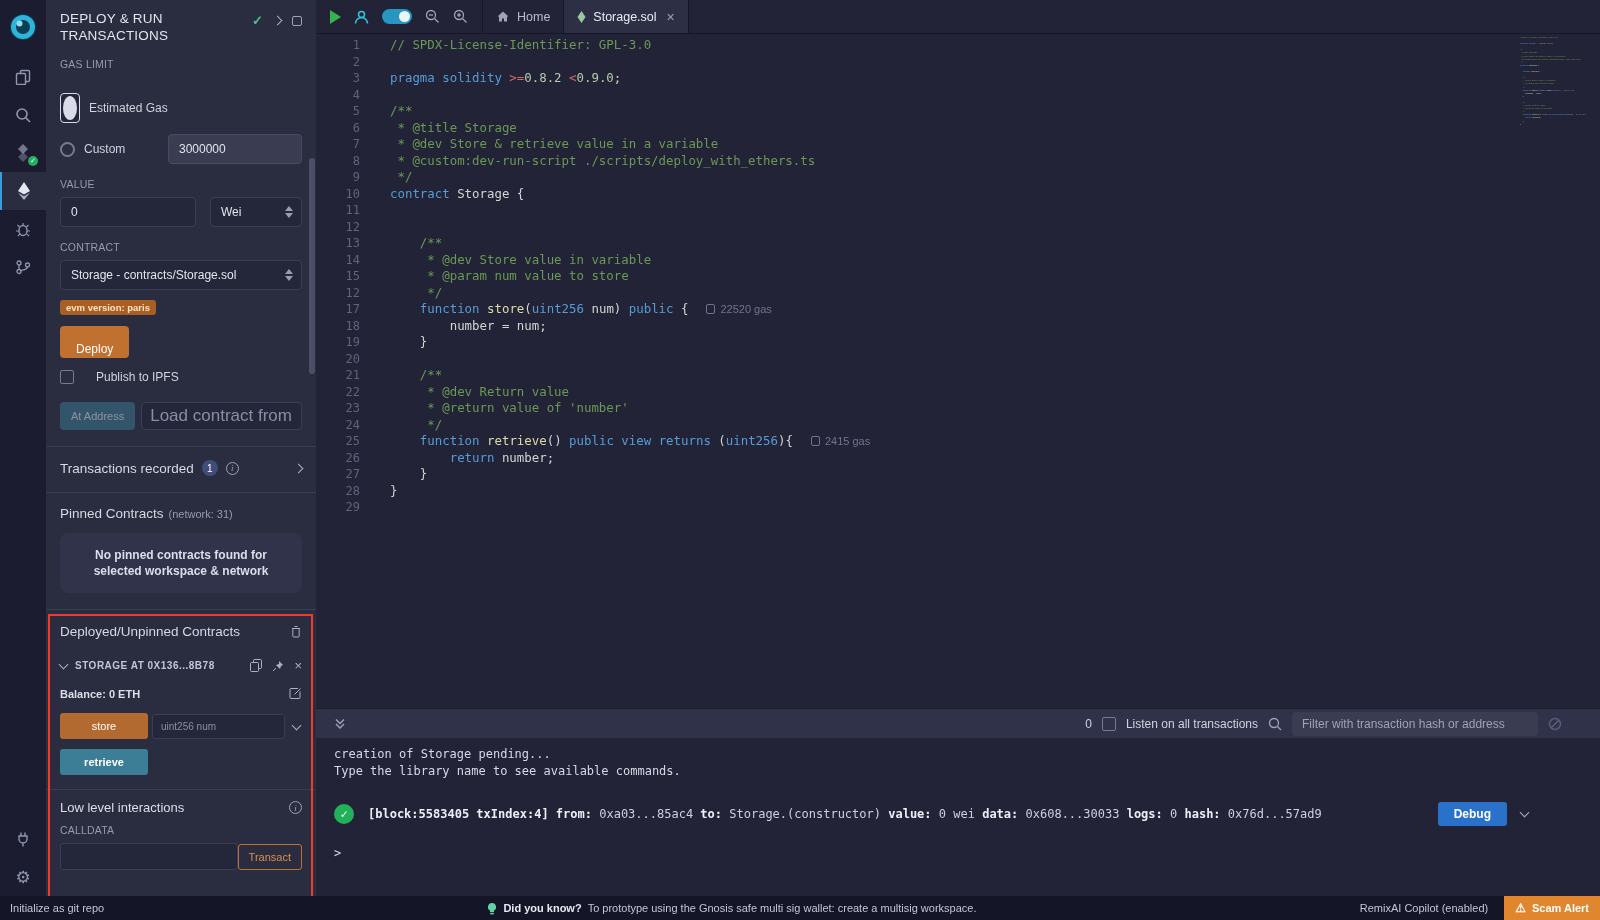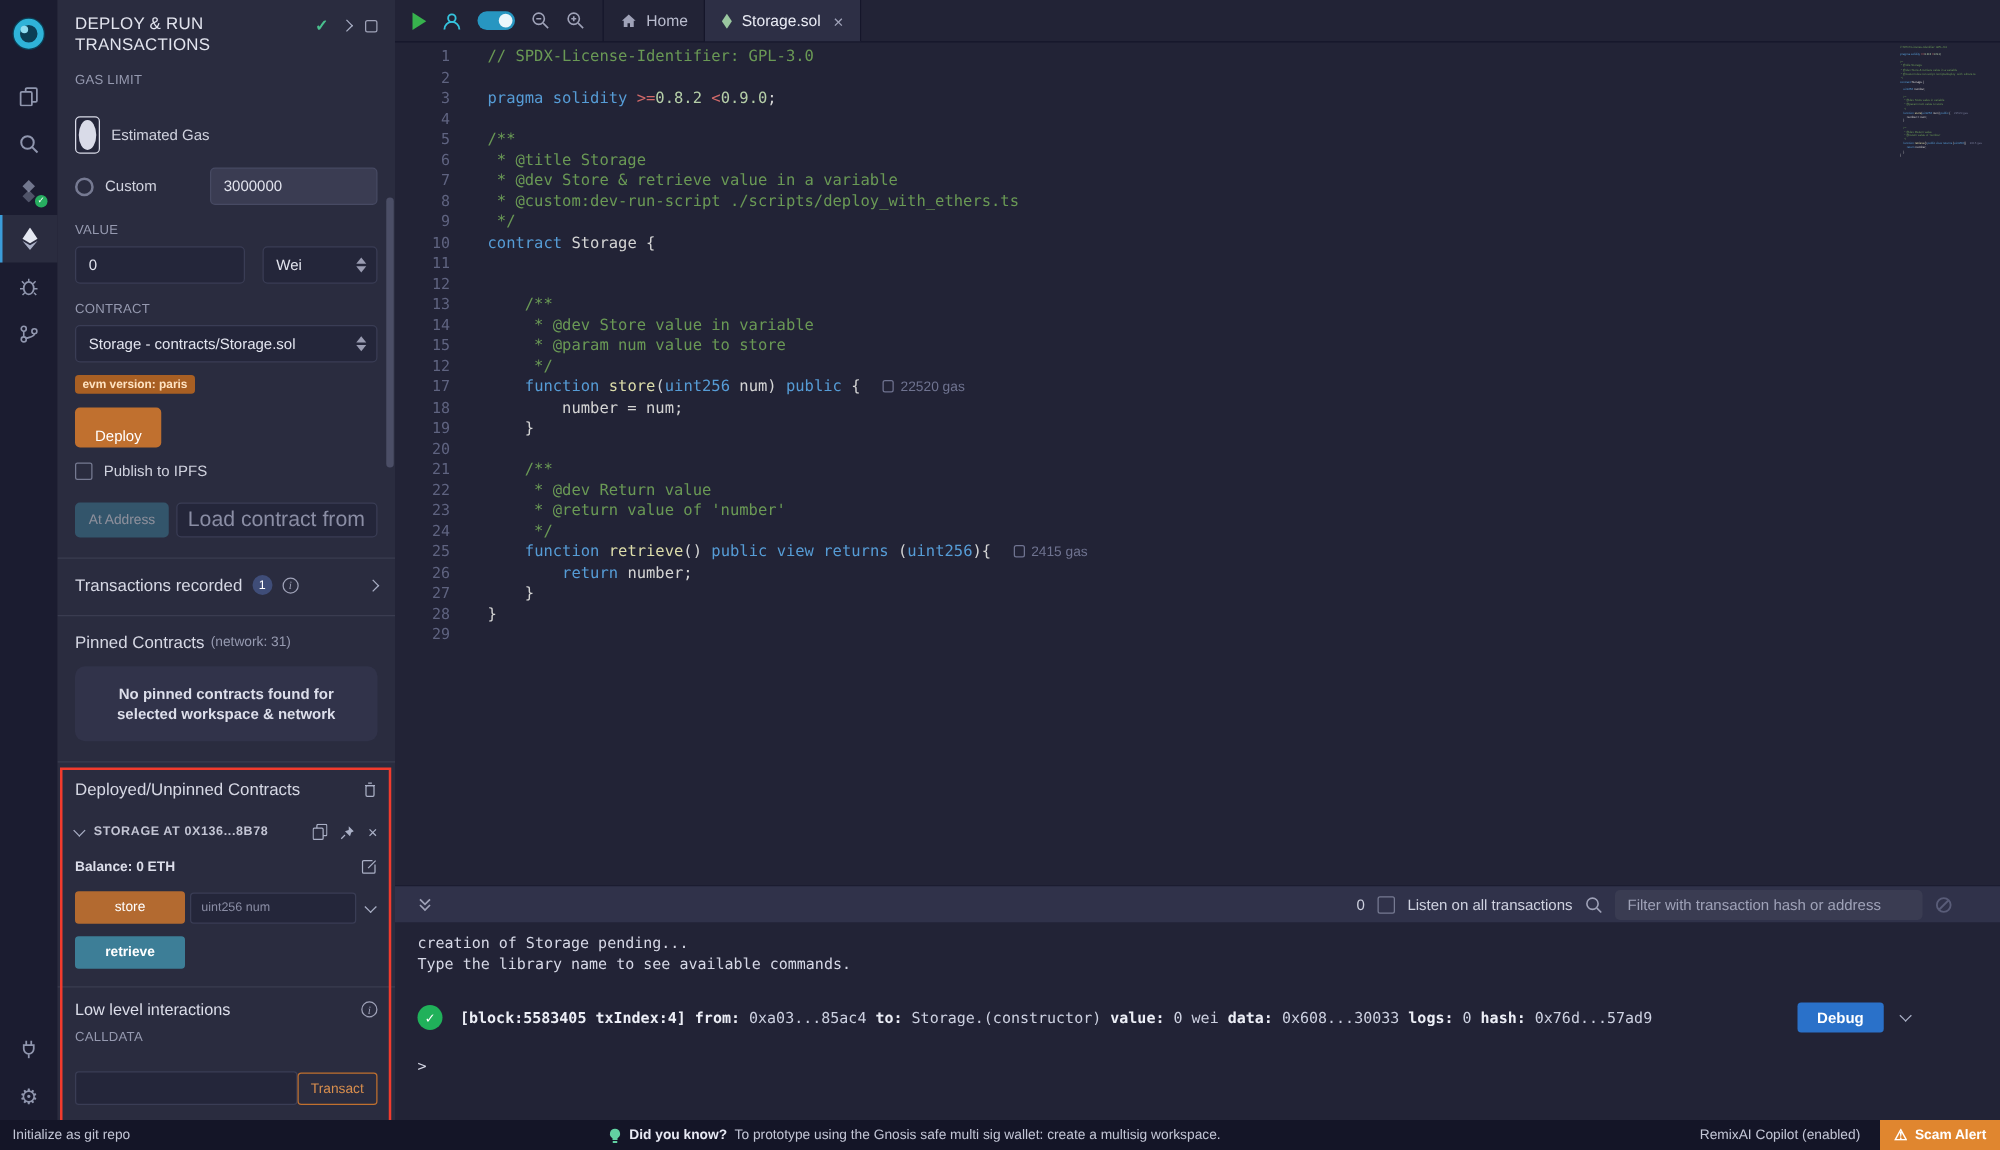--- a/index.html
+++ b/index.html
@@ -214,21 +214,21 @@
         <span class="stepper">
             <i class="up"></i>
             <i class="dn"></i>
           </span>
       </div>
       <span class="evm-badge">evm version: paris</span>
 
       <div style="margin-top:11px">
         <button class="btn btn-orange">Deploy</button>
       </div>
-      <div class="sp-row" style="margin-top:12px;gap:9px">
+      <div class="sp-row" style="margin-top:12px;gap:22px">
         <span class="cbox"></span>
         <span>Publish to IPFS</span>
       </div>
       <div class="sp-row" style="margin-top:18px;gap:6px">
         <button class="btn btn-teal disabled" style="height:28px;font-size:11px;padding:0 11px">At Address</button>
         <input class="inp" style="height: 28px; font-size: 17px; flex: 1 1 0%; min-width: 0px; padding: 0px 8px;" placeholder="Load contract from Address">
       </div>
 
       <hr class="sp-divider">
       <div class="sp-row" style="margin-top:13px;gap:8px">
@@ -289,21 +289,21 @@
         <div class="sp-row" style="margin-top:10px">
           <button class="btn-mini btn-retrieve">retrieve</button>
         </div>
 
         <hr class="sp-divider" style="margin-top:14px">
         <div class="sp-row" style="margin-top:10px">
           <span style="font-size:13px;color:#dcdeea">Low level interactions</span>
           <span class="info-i" style="margin-left:auto">i</span>
         </div>
         <div class="sp-label" style="margin-top:9px">CALLDATA</div>
-        <div class="sp-row" style="margin-top:21px;gap:0">
+        <div class="sp-row" style="margin-top:7px;gap:0">
           <input class="mini-inp" style="flex: 1 1 0%; min-width: 0px; height: 27px;">
           <button class="btn-outline-orange">Transact</button>
         </div>
       </div>
 
       <div class="sp-scrollbar"></div>
     </aside>
 
     <main class="workbench">
 

